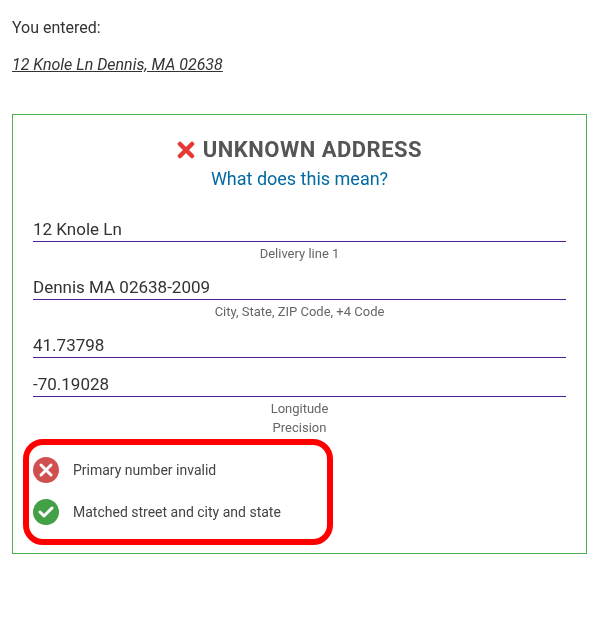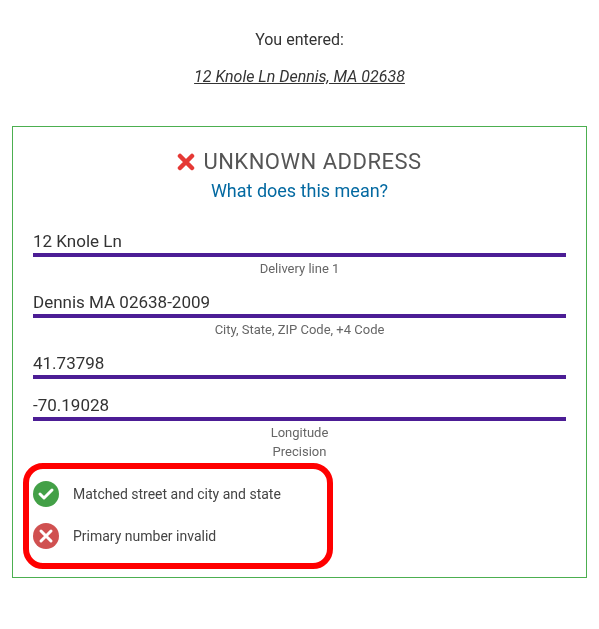--- a/index.html
+++ b/index.html
@@ -8,23 +8,22 @@
       box-sizing: border-box;
     }
     body {
       font-family: -apple-system, BlinkMacSystemFont, "Segoe UI", Roboto, "Helvetica Neue", Arial, sans-serif;
       background: #fff;
       width: 599px;
       padding: 12px;
       color: #333;
     }
     .intro {
-      text-align: center;
       margin-bottom: 40px;
-      margin-top: 18px;
+      margin-top: 6px;
     }
     .intro-label {
       font-size: 16px;
       color: #333;
       margin-bottom: 18px;
     }
     .intro-value {
       font-size: 16px;
       font-style: italic;
       color: #333;
@@ -35,38 +34,38 @@
       padding: 22px 20px 20px 20px;
       position: relative;
     }
     .result-header {
       text-align: center;
       margin-bottom: 24px;
     }
     .header-title {
       font-size: 22px;
       color: #555;
-      font-weight: 400;
+      font-weight: 700;
       letter-spacing: 0.5px;
     }
     .x-icon-inline {
       display: inline-block;
       vertical-align: -2px;
       margin-right: 2px;
     }
     .help-link {
       display: inline-block;
       font-size: 18px;
       color: #0369a1;
       text-decoration: none;
       margin-top: 4px;
       cursor: pointer;
     }
     .field-row {
-      border-bottom: 4px solid #4c1d95;
+      border-bottom: 1px solid #4c1d95;
       padding: 6px 0 2px 0;
       margin-top: 10px;
     }
     .field-value {
       font-size: 17px;
       color: #333;
     }
     .field-label {
       text-align: center;
       font-size: 13px;
@@ -153,31 +152,31 @@
   </div>
 
   <div>
     <div class="field-label">Precision</div>
   </div>
 
   <div class="status-list">
     <div class="status-item">
       <span class="icon-circle">
         <svg width="26" height="26" viewBox="0 0 26 26">
+          <circle cx="13" cy="13" r="13" fill="#D05050"></circle>
+          <path d="M8 8 L18 18 M18 8 L8 18" stroke="#fff" stroke-width="3" stroke-linecap="round"></path>
+        </svg>
+      </span>
+      <span class="status-text">Primary number invalid</span>
+    </div>
+    <div class="status-item">
+      <span class="icon-circle">
+        <svg width="26" height="26" viewBox="0 0 26 26">
           <circle cx="13" cy="13" r="13" fill="#43A047"></circle>
           <path d="M7 13 L11 17 L19 9" stroke="#fff" stroke-width="3" fill="none" stroke-linecap="round" stroke-linejoin="round"></path>
         </svg>
       </span>
       <span class="status-text">Matched street and city and state</span>
-    </div>
-    <div class="status-item">
-      <span class="icon-circle">
-        <svg width="26" height="26" viewBox="0 0 26 26">
-          <circle cx="13" cy="13" r="13" fill="#D05050"></circle>
-          <path d="M8 8 L18 18 M18 8 L8 18" stroke="#fff" stroke-width="3" stroke-linecap="round"></path>
-        </svg>
-      </span>
-      <span class="status-text">Primary number invalid</span>
     </div>
   </div>
 
   <div class="highlight-box"></div>
 </div>
 
 </body></html>

